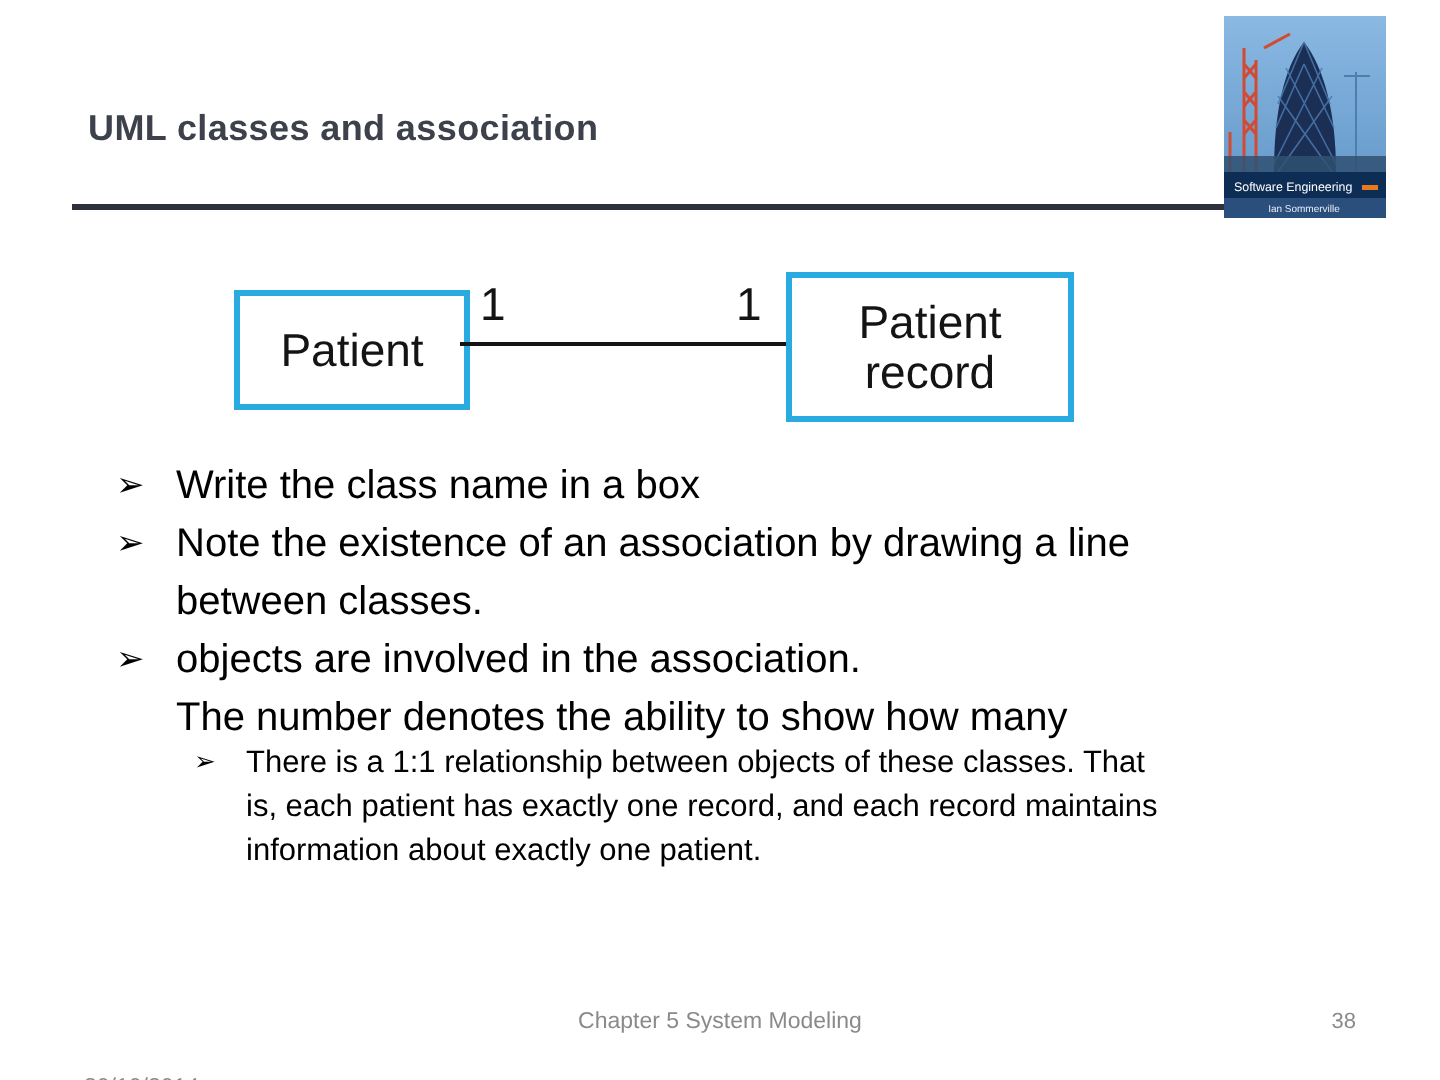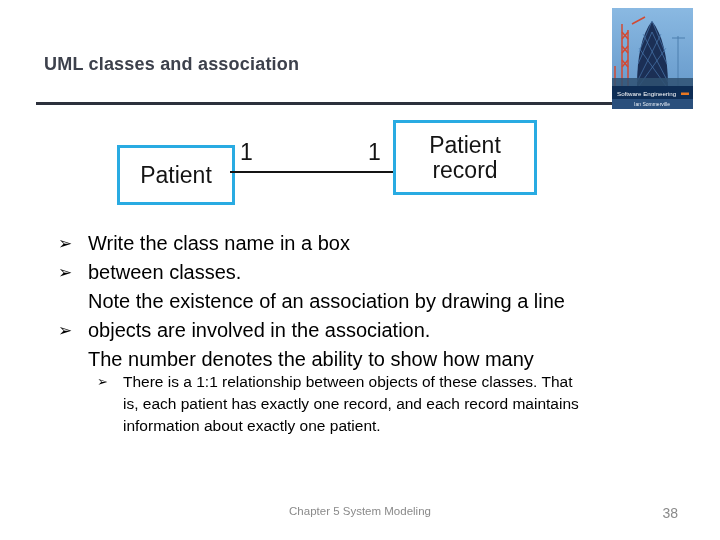--- a/index.html
+++ b/index.html
@@ -11,21 +11,21 @@
   .title{position:absolute;left:44px;top:54px;font-size:18px;font-weight:bold;
          color:#3d414c;letter-spacing:0.2px;white-space:nowrap;}
   .rule{position:absolute;left:36px;top:102px;width:654px;height:3px;background:#2c313c;}
   .book-cover{position:absolute;left:612px;top:8px;width:81px;height:101px;z-index:2;}
 
   
   .uml-box{position:absolute;box-sizing:border-box;border:3px solid #29abe2;background:#fff;
            display:flex;align-items:center;justify-content:center;text-align:center;
            color:#141414;font-size:23px;line-height:1.06;}
   .box-patient{left:117px;top:145px;width:118px;height:60px;}
-  .box-record{left:393px;top:120px;width:144px;height:75px;}
+  .box-record{left:393px;top:136px;width:144px;height:75px;}
   .connector{position:absolute;left:230px;top:171px;width:163px;height:2px;background:#141414;}
   .mult{position:absolute;font-size:23px;line-height:23px;color:#141414;}
   .mult-left{left:240px;top:141px;}
   .mult-right{left:368px;top:141px;}
 
   
   .bullets{position:absolute;left:58px;top:229px;width:620px;color:#000;}
   .bullet{display:flex;font-size:20px;line-height:29px;}
   .bullet .marker{flex:0 0 30px;font-size:17px;line-height:29px;
                   font-family:"DejaVu Sans","Liberation Sans",sans-serif;}
@@ -34,21 +34,21 @@
   .sub-bullets{position:absolute;left:97px;top:371px;width:580px;color:#000;}
   .sub-bullet{display:flex;font-size:15.5px;line-height:22px;}
   .sub-bullet .marker{flex:0 0 26px;font-size:13px;line-height:22px;
                   font-family:"DejaVu Sans","Liberation Sans",sans-serif;}
   .sub-bullet .text span{display:block;white-space:nowrap;}
 
   
   .footer-date{position:absolute;left:42px;top:505px;font-size:11.5px;color:#8a8a8a;margin-top:33px;}
   .footer-center{position:absolute;left:0;top:505px;width:720px;text-align:center;
                  font-size:11.5px;color:#8a8a8a;}
-  .footer-page{position:absolute;right:42px;top:505px;font-size:14px;color:#8a8a8a;}
+  .footer-page{position:absolute;right:42px;top:505px;font-size:11px;color:#8a8a8a;}
 </style>
 </head>
 <body>
 
 <div class="slide">
 
   <div class="title">UML classes and association</div>
   <div class="rule"></div>
 
   <div class="book-cover">
@@ -100,22 +100,22 @@
   <div class="bullets">
     <div class="bullet">
       <span class="marker">➢</span>
       <span class="text">
         <span>Write the class name in a box</span>
       </span>
     </div>
     <div class="bullet">
       <span class="marker">➢</span>
       <span class="text">
+        <span>Note the existence of an association by drawing a line</span>
         <span>between classes.</span>
-        <span>Note the existence of an association by drawing a line</span>
       </span>
     </div>
     <div class="bullet">
       <span class="marker">➢</span>
       <span class="text">
         <span>objects are involved in the association.</span>
         <span>The number denotes the ability to show how many</span>
       </span>
     </div>
   </div>

